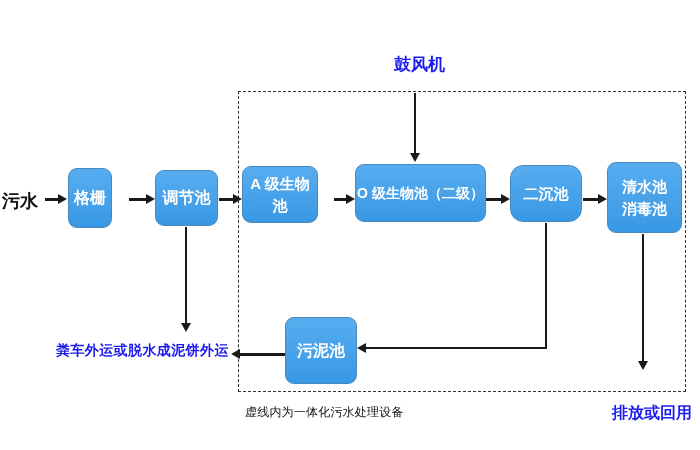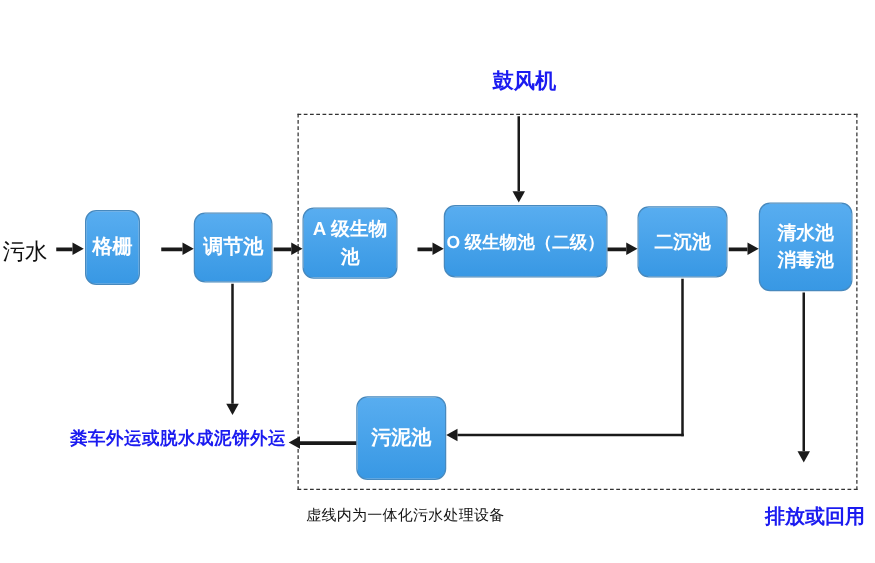--- a/index.html
+++ b/index.html
@@ -23,31 +23,31 @@
   .ah{position:absolute;width:0;height:0;}
   .ah-r{border-top:5px solid transparent;border-bottom:5px solid transparent;border-left:9px solid var(--line,#1a1a1a);}
   .ah-l{border-top:5px solid transparent;border-bottom:5px solid transparent;border-right:9px solid var(--line,#1a1a1a);}
   .ah-d{border-left:5px solid transparent;border-right:5px solid transparent;border-top:9px solid var(--line,#1a1a1a);}
   
   .dashed-rect{position:absolute;left:238px;top:91px;width:448px;height:301px;border:1px dashed #333;box-sizing:border-box;}
   
   .lbl{position:absolute;white-space:nowrap;}
   .lbl-black{color:#111;}
   .lbl-blue{color:var(--blue_label,#1b1bf0);font-weight:bold;}
-  #lbl-sewage{left:2px;top:189px;font-size:18px;font-weight:normal;}
+  #lbl-sewage{left:2px;top:189px;font-size:18px;font-weight:bold;}
   #lbl-blower{left:394px;top:53px;font-size:17px;}
   #lbl-sludge-out{left:56px;top:342px;font-size:14px;letter-spacing:.4px;}
   #lbl-caption{left:245px;top:404px;font-size:12px;letter-spacing:.2px;}
   #lbl-discharge{left:612px;top:403px;font-size:16px;}
   
   #box-grille{left:68px;top:168px;width:44px;height:60px;font-size:16px;}
   #box-regulating{left:155px;top:170px;width:63px;height:56px;font-size:16px;}
   #box-a-bio{left:242px;top:166px;width:76px;height:57px;font-size:15px;}
   #box-o-bio{left:355px;top:164px;width:131px;height:58px;font-size:14px;}
-  #box-sed{left:510px;top:165px;width:72px;height:57px;font-size:15px;}
+  #box-sed{left:510px;top:165px;width:72px;height:57px;font-size:15px;border-radius:13px;}
   #box-clear{left:607px;top:162px;width:75px;height:71px;font-size:15px;align-items:center;}
   #box-sludge{left:285px;top:317px;width:72px;height:67px;font-size:16px;}
 </style>
 </head>
 <body>
 
 <div id="canvas">
 
   <div class="dashed-rect"></div>
 

